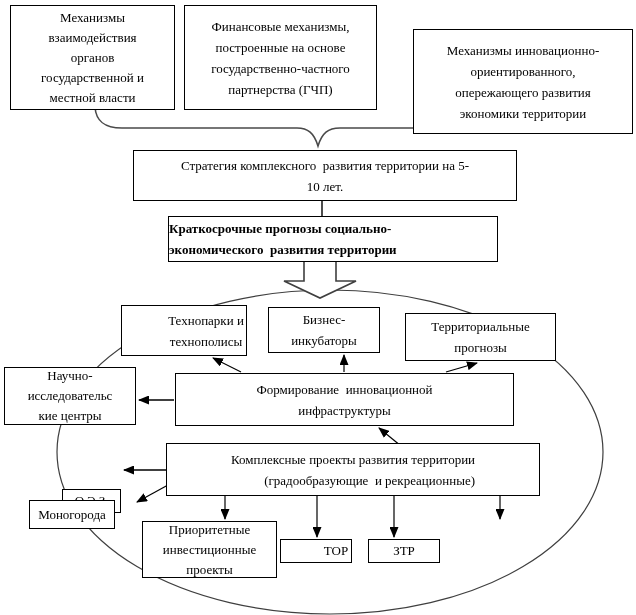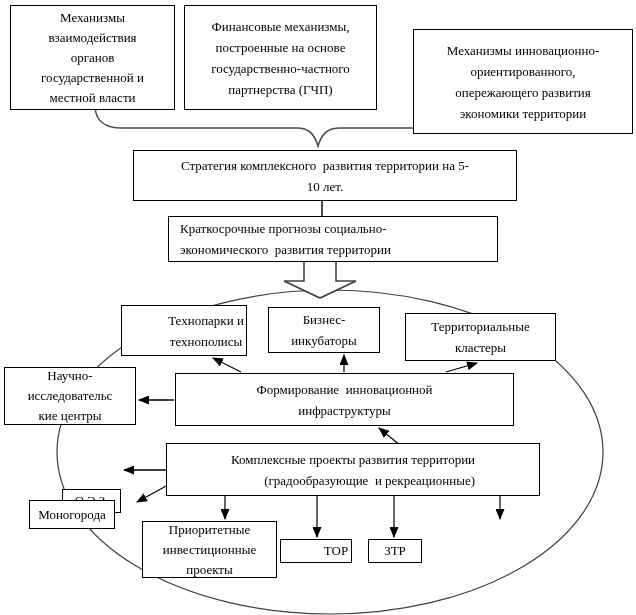--- a/index.html
+++ b/index.html
@@ -21,21 +21,21 @@
     display:flex;
     align-items:center;
     justify-content:center;
     text-align:center;
     white-space:pre-wrap;
     font-size:13px;
     line-height:20px;
   }
   .box.lh21{line-height:21px;}
   .box.lh19{line-height:20px;}
-  .box.left-text{justify-content:flex-start;text-align:left;padding-left:11px;}
+  .box.left-text{justify-content:flex-start;text-align:left;padding-left:0;font-weight:bold;}
   .box.spaced{letter-spacing:3px;}
 </style>
 </head>
 <body>
 
 <div id="stage">
 
   <svg id="lines" width="636" height="615" viewBox="0 0 636 615">
     <defs>
       <marker id="arrow" markerWidth="11" markerHeight="9" refX="10" refY="4.5" orient="auto" markerUnits="userSpaceOnUse">
@@ -88,21 +88,21 @@
   <div class="box lh21 left-text" style="left:168px;top:216px;width:330px;height:46px;">Краткосрочные прогнозы социально-
 экономического  развития территории</div>
 
   <div class="box lh21" style="left:121px;top:305px;width:126px;height:51px;padding-left:44px;">Технопарки и
 технополисы</div>
 
   <div class="box lh21" style="left:268px;top:307px;width:112px;height:46px;">Бизнес-
 инкубаторы</div>
 
   <div class="box lh21" style="left:405px;top:313px;width:151px;height:48px;">Территориальные
-кластеры</div>
+прогнозы</div>
 
   <div class="box lh19" style="left:4px;top:367px;width:132px;height:58px;">Научно-
 исследовательс
 кие центры</div>
 
   <div class="box lh21" style="left:175px;top:373px;width:339px;height:53px;">Формирование  инновационной
 инфраструктуры</div>
 
   <div class="box spaced" style="left:62px;top:458px;width:59px;height:24px;margin-top:31px;">ОЭЗ</div>
 
@@ -110,16 +110,16 @@
 (градообразующие  и рекреационные)</div>
 
   <div class="box" style="left:29px;top:500px;width:86px;height:29px;">Моногорода</div>
 
   <div class="box lh19" style="left:142px;top:521px;width:135px;height:57px;">Приоритетные
 инвестиционные
 проекты</div>
 
   <div class="box" style="left:280px;top:539px;width:72px;height:24px;padding-left:40px;">ТОР</div>
 
-  <div class="box" style="left:368px;top:539px;width:54px;height:24px;text-align:center;">ЗТР</div>
+  <div class="box" style="left:368px;top:539px;width:72px;height:24px;text-align:center;">ЗТР</div>
 
 
 </div>
 
 </body></html>

